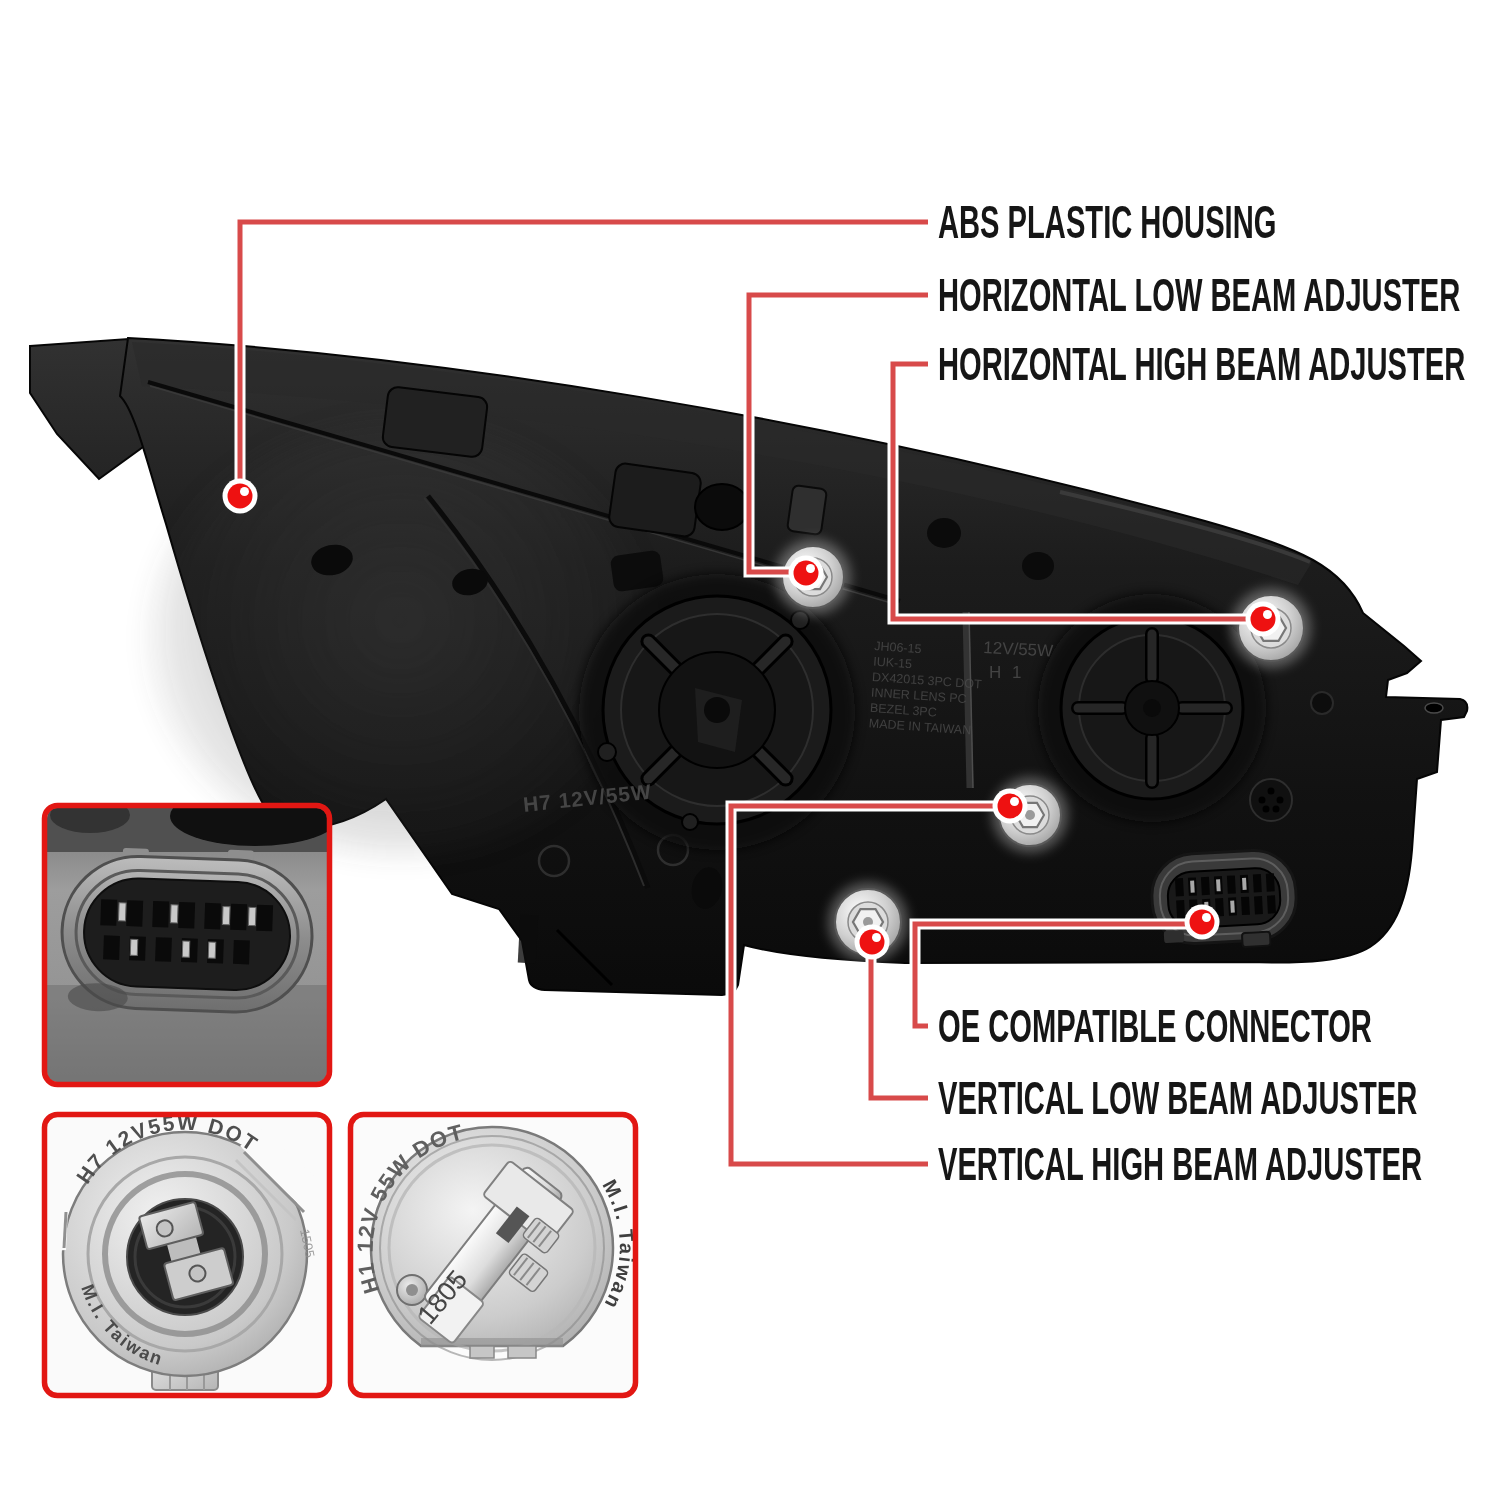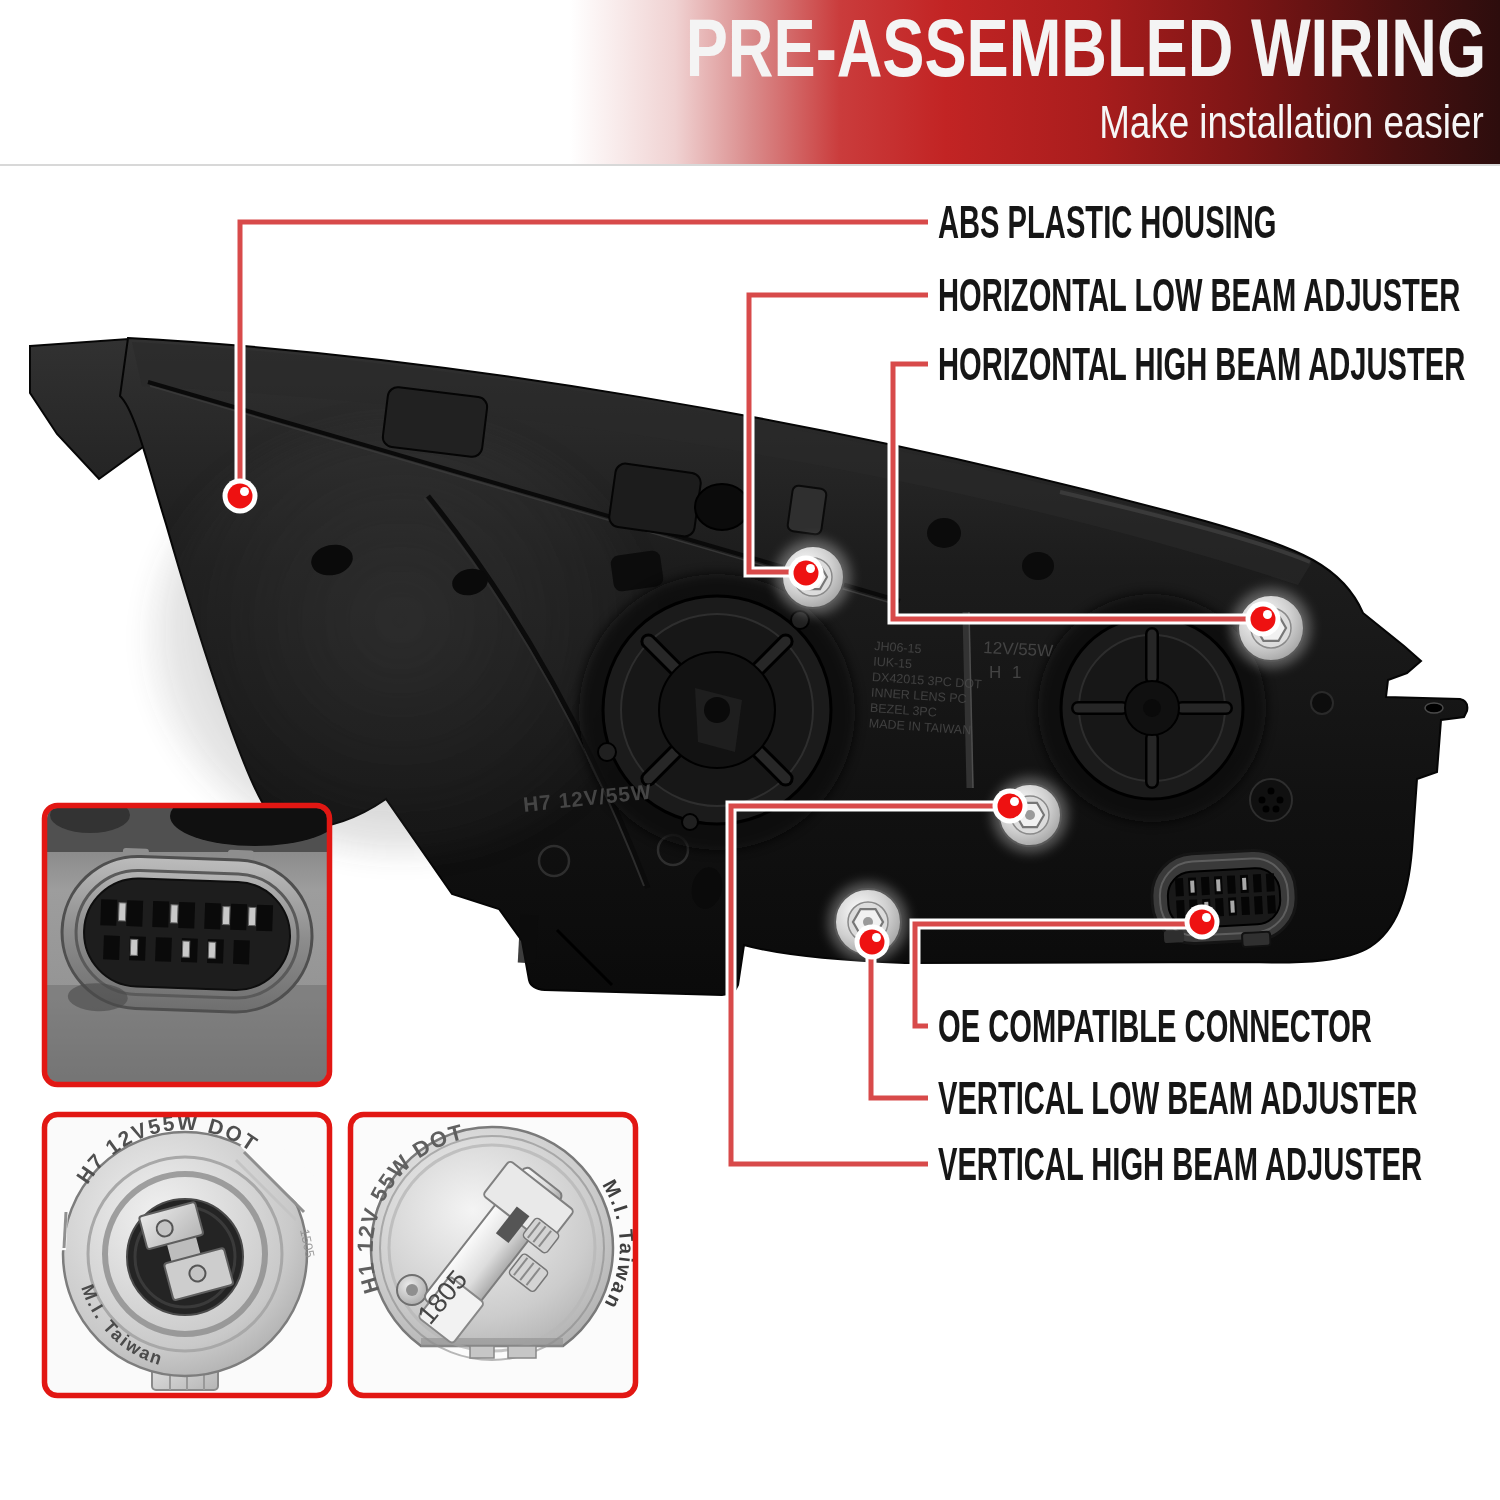--- a/index.html
+++ b/index.html
@@ -454,24 +454,20 @@
         <circle cx="876.5" cy="937.5" r="4.5" fill="#fff"></circle>
       </g>
       <g>
         <circle cx="1010" cy="806" r="17.5" fill="#fff"></circle>
         <circle cx="1010" cy="806" r="12.5" fill="#ee1111"></circle>
         <circle cx="1014.5" cy="801.5" r="4.5" fill="#fff"></circle>
       </g>
     </g>
   </svg>
 
-  <div class="banner">
-    <div class="banner-title">PRE-ASSEMBLED WIRING</div>
-    <div class="banner-subtitle">Make installation easier</div>
-  </div>
 
   <div class="callout-label" style="top:194px">ABS PLASTIC HOUSING</div>
   <div class="callout-label" style="top:267px">HORIZONTAL LOW BEAM ADJUSTER</div>
   <div class="callout-label" style="top:336px">HORIZONTAL HIGH BEAM ADJUSTER</div>
   <div class="callout-label" style="top:998px">OE COMPATIBLE CONNECTOR</div>
   <div class="callout-label" style="top:1070px">VERTICAL LOW BEAM ADJUSTER</div>
   <div class="callout-label" style="top:1136px">VERTICAL HIGH BEAM ADJUSTER</div>
 </div>
 
 </body></html>

